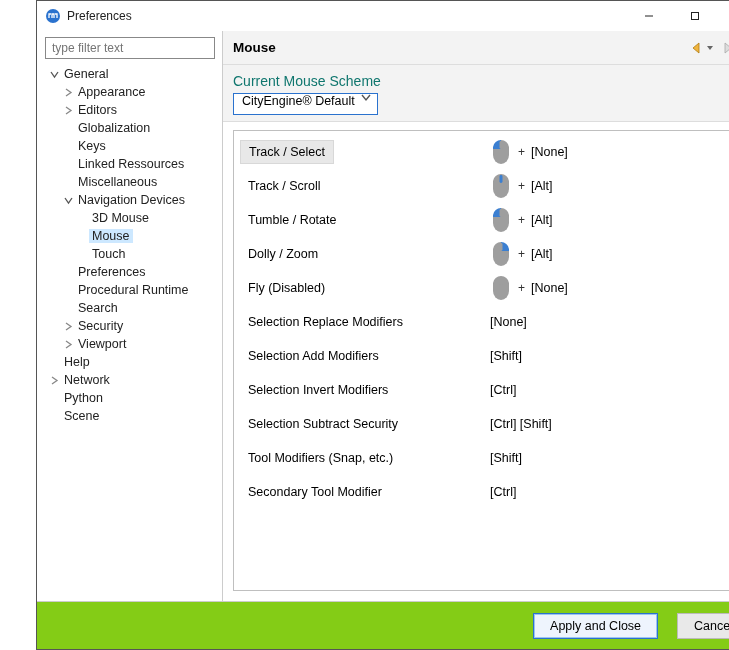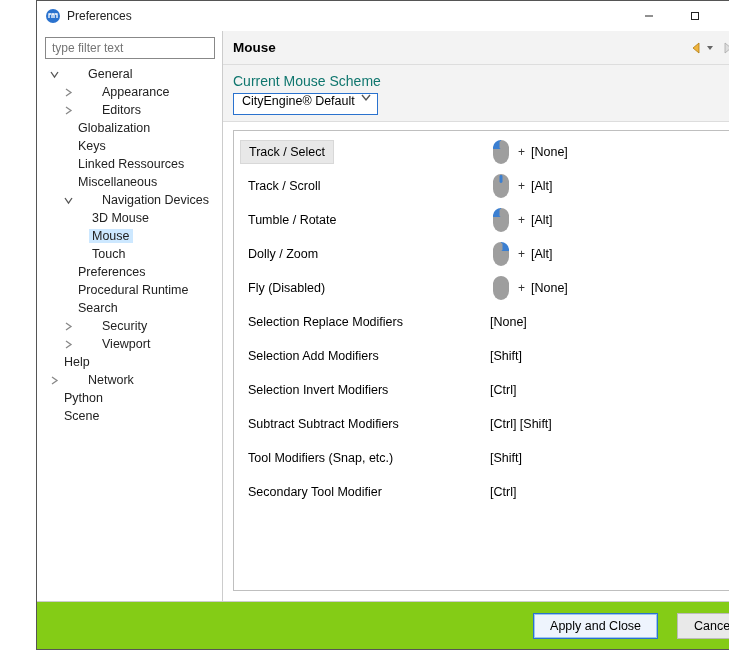--- a/index.html
+++ b/index.html
@@ -14,21 +14,21 @@
   .winbtn { width:46px; height:30px; display:flex; align-items:center; justify-content:center; }
   .winbtn svg { width:10px; height:10px; }
 
   
   .body { flex:1; display:flex; min-height:0; }
 
   
   .left { width:186px; border-right:1px solid #ccc; padding:6px 4px 6px 4px; overflow:auto; }
   .filter { width:170px; height:22px; border:1px solid #888; padding:2px 6px; font-size:12px; color:#999; margin:0 0 6px 4px; }
   .tree { font-size:12.5px; color:#222; }
-  .tree-row { display:flex; align-items:center; height:18px; padding-left:0; white-space:nowrap;gap:24px; }
+  .tree-row { display:flex; align-items:center; height:18px; padding-left:0; white-space:nowrap; }
   .tree-row .tw { width:14px; display:inline-flex; justify-content:center; color:#666; }
   .tree-row .lbl { padding:0 3px; }
   .tree-row.selected .lbl { background:#cde8ff; }
   .ind0 { padding-left:6px; }
   .ind1 { padding-left:20px; }
   .ind2 { padding-left:34px; }
   .ind3 { padding-left:48px; }
 
   
   .right { flex:1; display:flex; flex-direction:column; background:#fff; }
@@ -322,21 +322,21 @@
           <div class="bind-row">
             <div class="action">
               <span class="chip">Selection Invert Modifiers</span>
             </div>
             <div class="value">
               <span>[Ctrl]</span>
             </div>
           </div>
           <div class="bind-row">
             <div class="action">
-              <span class="chip">Subtract Subtract Modifiers</span>
+              <span class="chip">Selection Subtract Security</span>
             </div>
             <div class="value">
               <span>[Ctrl] [Shift]</span>
             </div>
           </div>
           <div class="bind-row">
             <div class="action">
               <span class="chip">Tool Modifiers (Snap, etc.)</span>
             </div>
             <div class="value">

